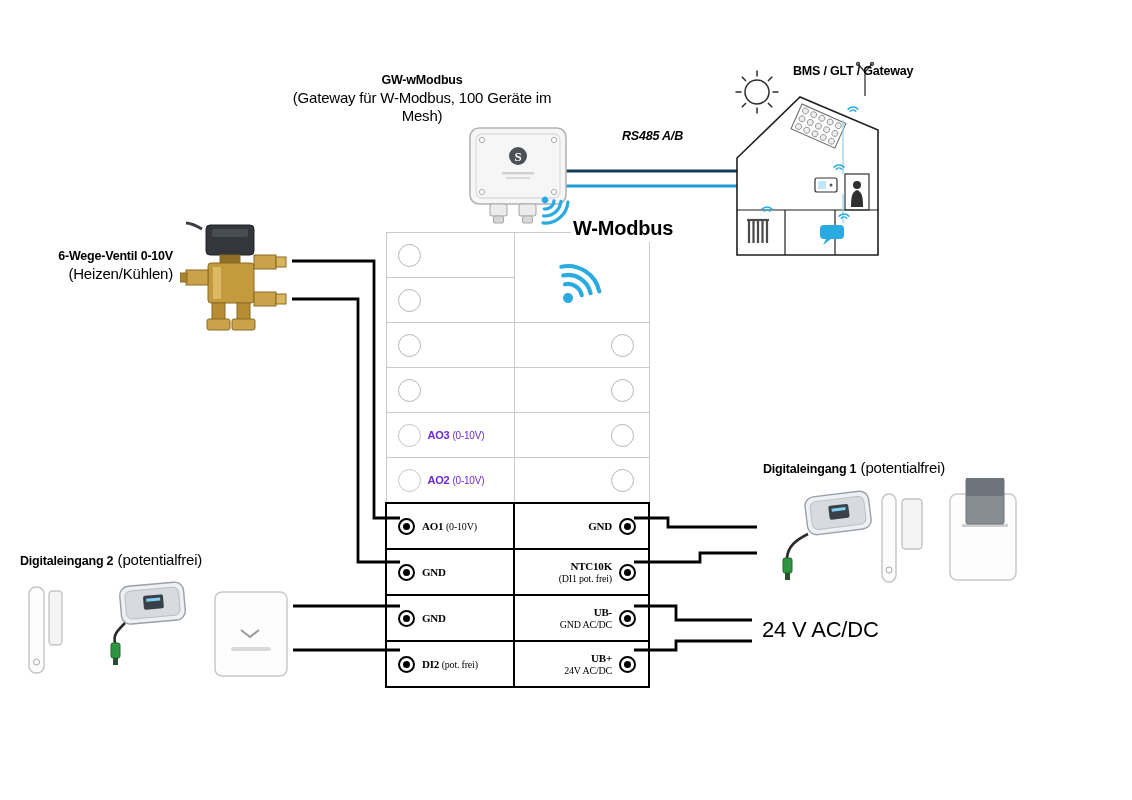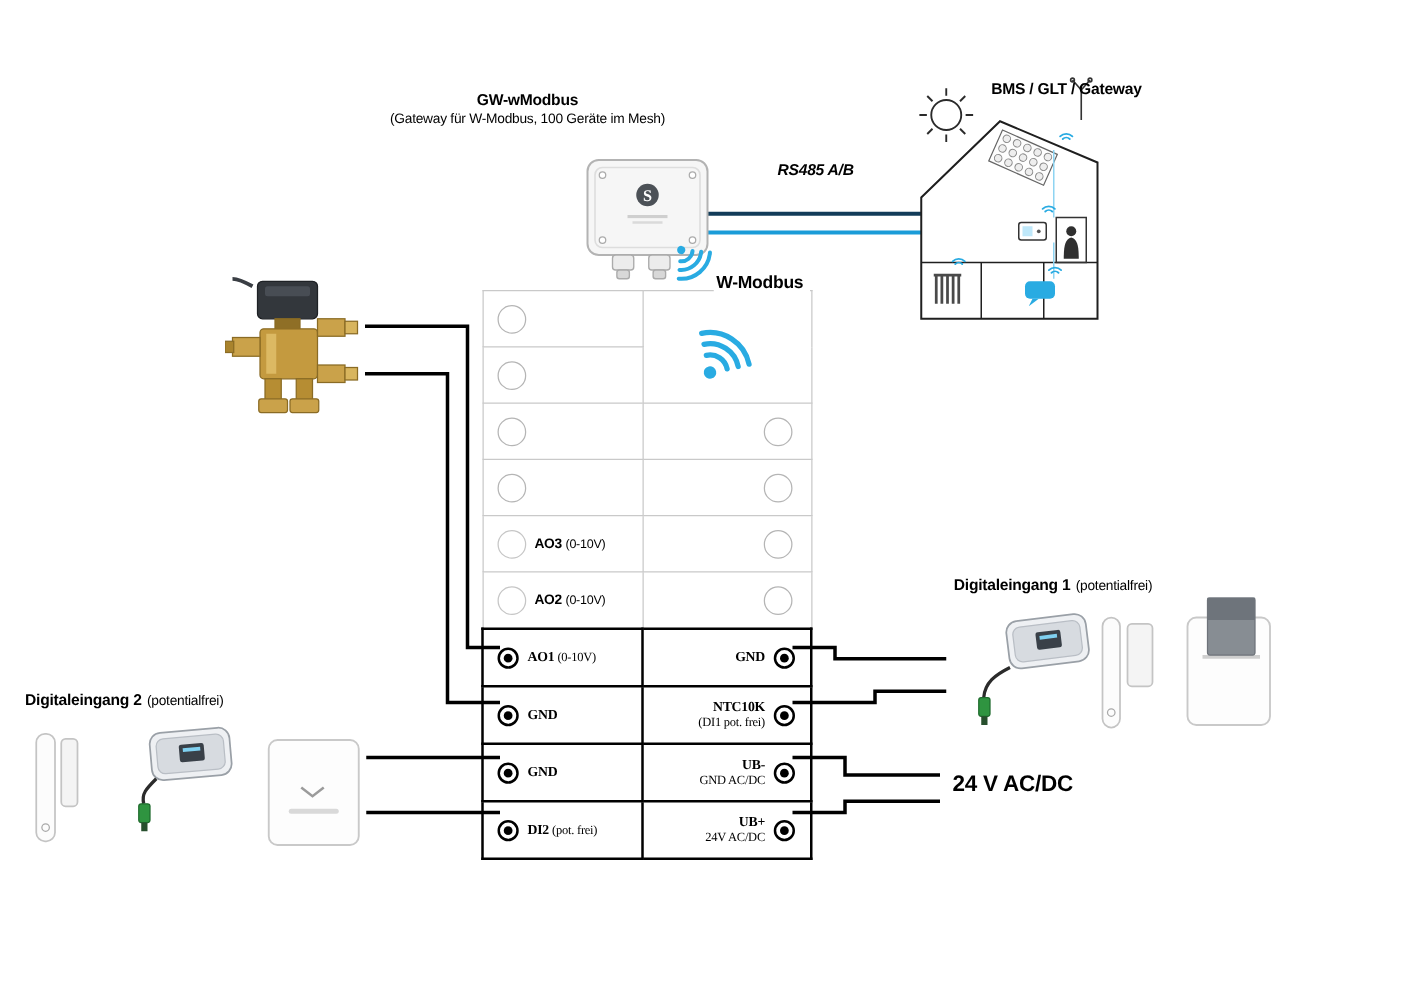--- a/index.html
+++ b/index.html
@@ -4,50 +4,50 @@
 <style>
   html,body{margin:0;padding:0;background:#fff;}
   .stage{position:relative;width:1132px;height:800px;background:#fff;overflow:hidden;
          font-family:"Liberation Sans",sans-serif;letter-spacing:-0.2px;color:#000;}
   .abs{position:absolute;}
   svg{display:block;}
 
   
   .lbl-block{line-height:1.25;}
   .t-title{font-weight:bold;font-size:12.5px;}
-  .t-sub{font-size:11px;font-weight:normal;}
+  .t-sub{font-size:15px;font-weight:normal;}
   #gateway-label{left:282px;top:73px;width:280px;text-align:center;z-index:5;}
   #bms-label{left:793px;top:64px;z-index:5;text-align:right;}
   #rs485-label{left:622px;top:129px;z-index:5;font-style:italic;}
   #valve-label{left:25px;top:249px;width:148px;text-align:right;z-index:5;}
   #di2-label{left:20px;top:551px;z-index:5;}
   #di1-label{left:763px;top:459px;z-index:5;}
-  #wmodbus-label{left:571px;top:217px;font-weight:bold;font-size:14px;background:#fff;
+  #wmodbus-label{left:571px;top:217px;font-weight:bold;font-size:20px;background:#fff;
                  padding:0 5px 2px 2px;z-index:6;}
-  #power-label{left:762px;top:617px;font-weight:bold;font-size:18px;z-index:5;}
+  #power-label{left:762px;top:617px;font-weight:normal;font-size:22px;z-index:5;}
 
   
   table#tblock{border-collapse:collapse;table-layout:fixed;position:absolute;
                left:385px;top:232px;z-index:3;background:transparent;}
   #tblock td{padding:0;height:44px;background:transparent;}
   #tblock td.light{border:1px solid #c9c9c9;}
   #tblock td.dark{border:2.3px solid #000;font-family:Liberation Serif, serif;}
   .cellL{display:flex;align-items:center;padding-left:11px;gap:7px;height:100%;}
   .cellRC{display:flex;align-items:center;justify-content:flex-end;padding-right:15px;height:100%;}
   .cellR{display:flex;align-items:center;justify-content:flex-end;padding-right:12px;gap:7px;height:100%;}
   .circ{width:21px;height:21px;border:1.6px solid #b5b5b5;border-radius:50%;background:#fff;flex:0 0 auto;}
   .term{width:13px;height:13px;border:2.2px solid #000;border-radius:50%;background:#fff;
         display:inline-flex;align-items:center;justify-content:center;flex:0 0 auto;}
   .term::after{content:"";width:7px;height:7px;border-radius:50%;background:#000;}
   .lbl{font-size:11px;line-height:1.18;}
   .lbl b{font-weight:bold;}
   .sub{font-size:10px;font-weight:normal;}
   .sub.block{display:block;}
   .right{text-align:right;}
-  .ghost{color:#000000;}
+  .ghost{color:#6d28d9;}
   .ghost .circ{border-color:#c6c6c6;}
 
   .z1{z-index:1;} .z2{z-index:2;} .z4{z-index:4;}
 </style>
 </head>
 <body>
 
 <div class="stage">
 
   <svg class="abs z1" width="1132" height="800" viewBox="0 0 1132 800">
@@ -415,20 +415,24 @@
     <div class="t-title">GW-wModbus</div>
     <div class="t-sub">(Gateway für W-Modbus, 100 Geräte im Mesh)</div>
   </div>
 
   <div class="abs t-title" id="bms-label">BMS / GLT / Gateway</div>
 
   <div class="abs t-title" id="rs485-label">RS485 A/B</div>
 
   <div class="abs" id="wmodbus-label">W-Modbus</div>
 
+  <div class="abs lbl-block" id="valve-label">
+    <div class="t-title">6-Wege-Ventil 0-10V</div>
+    <div class="t-sub">(Heizen/Kühlen)</div>
+  </div>
 
   <div class="abs" id="di2-label">
     <span class="t-title">Digitaleingang 2</span>
     <span class="t-sub">(potentialfrei)</span>
   </div>
 
   <div class="abs" id="di1-label">
     <span class="t-title">Digitaleingang 1</span>
     <span class="t-sub">(potentialfrei)</span>
   </div>

